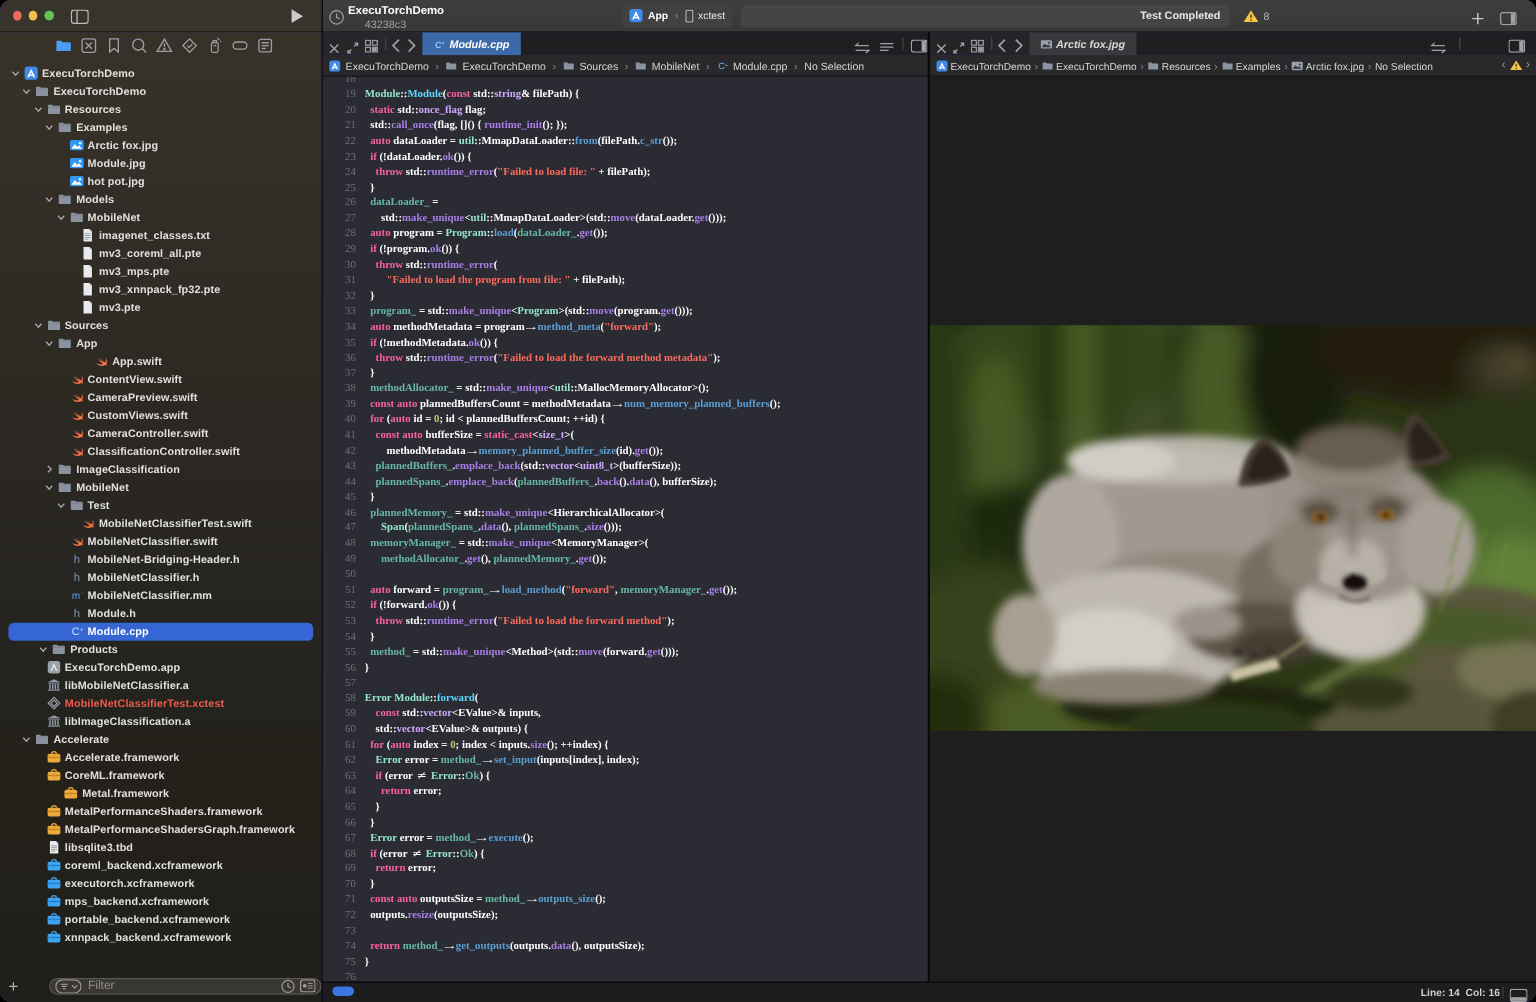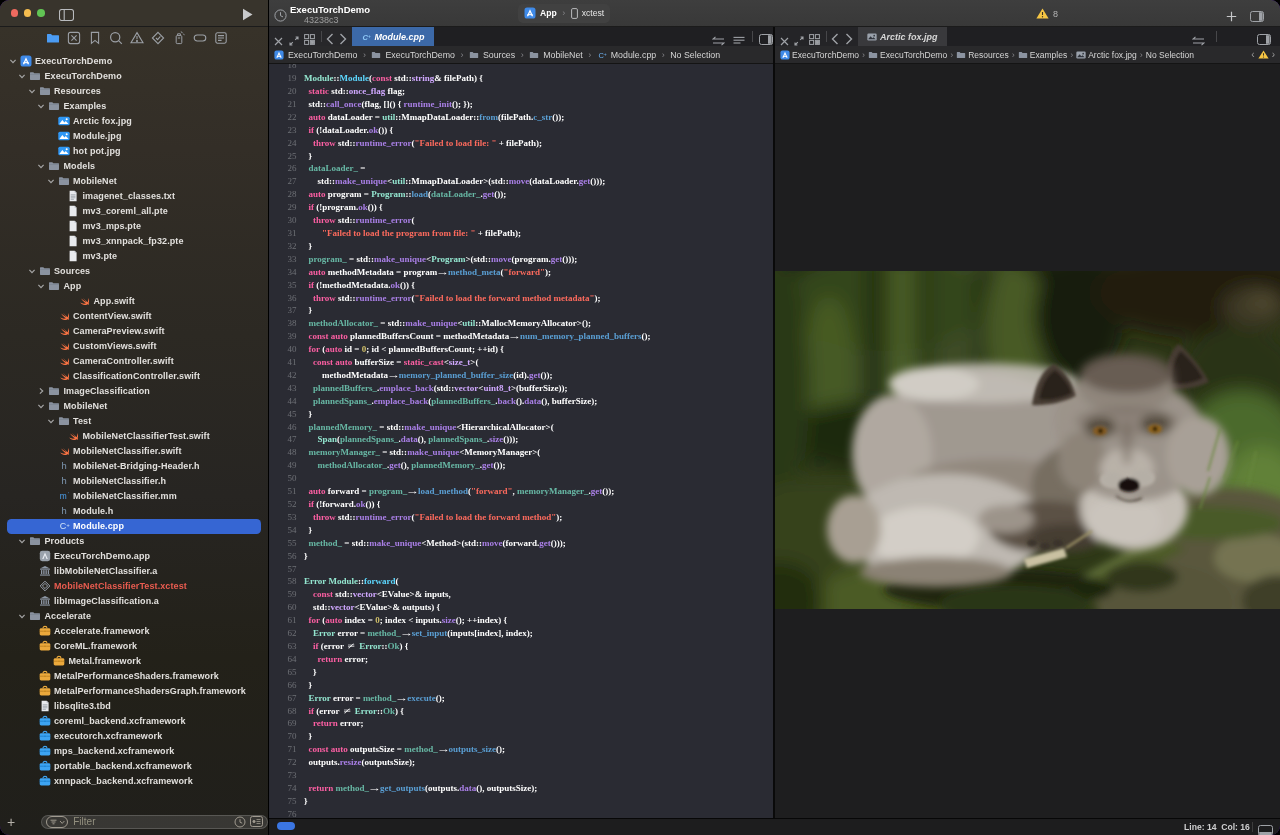--- a/index.html
+++ b/index.html
@@ -87,20 +87,23 @@
         <path d="M6 2.2 L9.2 9.3 L7.7 9.3 L6 5.2 L4.3 9.3 L2.8 9.3 Z" fill="#fff"></path>
         <rect x="3.4" y="7.1" width="5.2" height="1.1" fill="#fff"></rect>
       </svg>
       <span class="tbt" style="font-size:8.6px">App</span>
       <span class="bsep">›</span>
       <svg width="7" height="11" viewBox="0 0 7 11">
         <rect x="0.6" y="0.6" width="5.8" height="9.8" rx="1.2" fill="none" stroke="#c6c7c9" stroke-width="0.9"></rect>
       </svg>
       <span style="color:#e8e8e8;font-size:8.6px">xctest</span>
   </div>
+  <div class="abs" id="activity">
+      <span>Test Completed</span>
+    </div>
   <div class="abs" style="left:1036px;top:8px;display:flex;align-items:center;gap:4px">
       <svg width="13" height="11" viewBox="0 0 13 11">
         <path d="M6.5 0.6 L12.6 10.4 L0.4 10.4 Z" fill="#f6c644"></path>
         <path d="M6.5 4 L6.5 7" stroke="#3a3121" stroke-width="1.1"></path>
         <circle cx="6.5" cy="8.7" r="0.7" fill="#3a3121"></circle>
       </svg>
       <span class="tbs" style="color:#b5b5b5">8</span>
     </div>
   <div class="abs" style="left:1226px;top:8px"><svg width="11" height="11" viewBox="0 0 11 11">
         <path d="M5.5 0.8 V10.2 M0.8 5.5 H10.2" stroke="#c6c7c9" stroke-width="1.2"></path>
@@ -455,21 +458,21 @@
           <span class="tl">Module.h</span>
         </div>
         <div class="trow sel" style="padding-left:39.5px">
           <span class="chev"></span>
           <svg class="fic" viewBox="0 0 12 12">
             <text x="5" y="9.2" text-anchor="middle" font-family="Liberation Sans" font-size="9" fill="#cfe3f8">C</text>
             <text x="10" y="6.6" text-anchor="middle" font-family="Liberation Sans" font-size="5.4" fill="#cfe3f8">+</text>
           </svg>
           <span class="tl">Module.cpp</span>
         </div>
-        <div class="trow" style="padding-left:18.0px">
+        <div class="trow" style="padding-left:32px">
           <svg class="chev" viewBox="0 0 8 8">
             <path d="M1.4 2.8 L4 5.6 L6.6 2.8" fill="none" stroke="#a5a5a5" stroke-width="1.2"></path>
           </svg>
           <svg class="fic" viewBox="0 0 12 12">
             <path d="M1 2.8 Q1 2.2 1.6 2.2 L4.3 2.2 L5.3 3.2 L10.4 3.2 Q11 3.2 11 3.8 L11 9.3 Q11 9.9 10.4 9.9 L1.6 9.9 Q1 9.9 1 9.3 Z" fill="#8b93a0"></path>
             <path d="M1 4.4 L11 4.4" stroke="#767e8b" stroke-width="0.6"></path>
           </svg>
           <span class="tl">Products</span>
         </div>
         <div class="trow" style="padding-left:27.5px">

